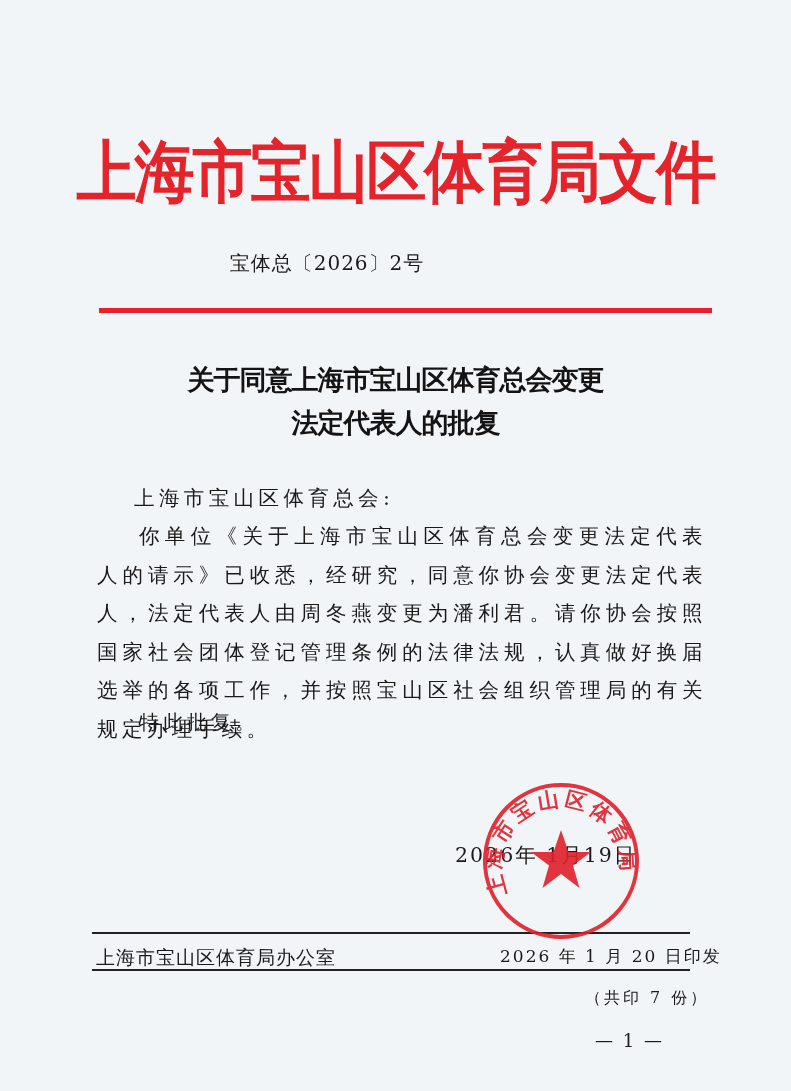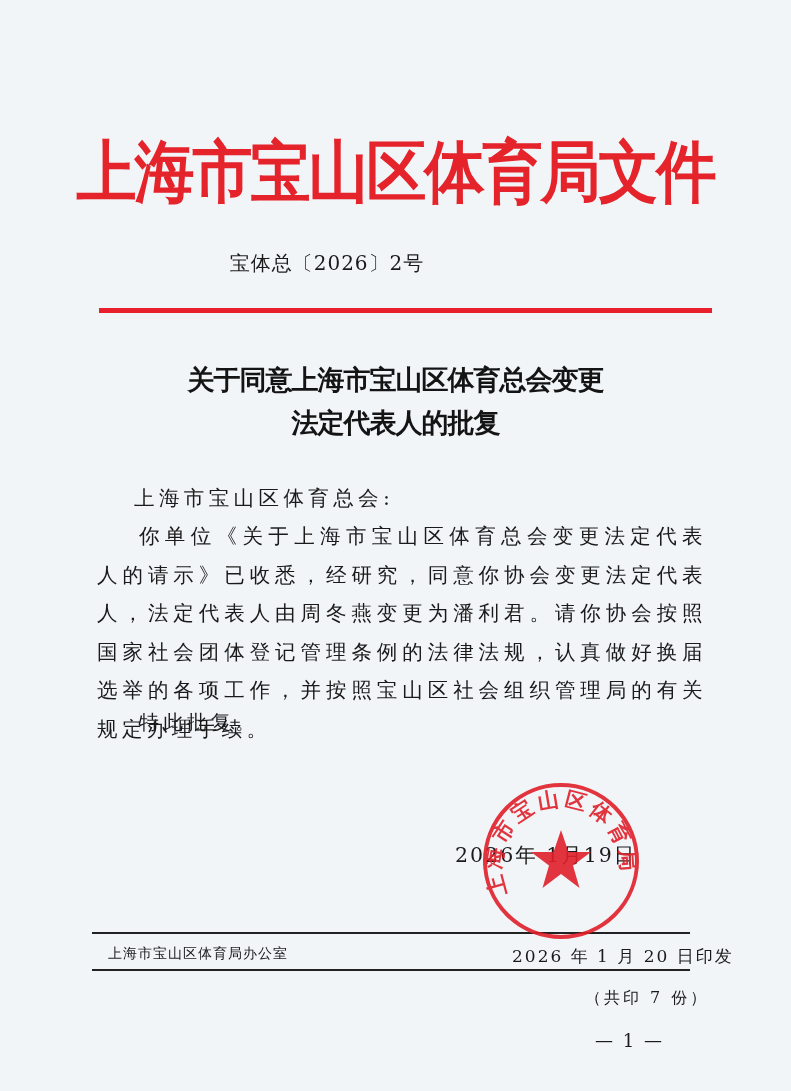--- a/index.html
+++ b/index.html
@@ -34,22 +34,22 @@
     .body-text {
       left:97px; width:610px; font-size:20.5px; line-height:38.5px; letter-spacing:4.4px;
     }
     .salutation { top:479px;margin-left:37px; }
     .para { top:517px; text-indent:42px; text-align:justify; }
     .closing { top:709px; left:139px; font-size:20px; letter-spacing:4px; }
     .sign-date { top:841px; left:455px; font-size:20.5px; letter-spacing:2px; z-index:1; }
     .seal { left:480px; top:780px; width:162px; height:162px; z-index:2; opacity:0.9; }
     .rule-top { left:92px; width:598px; top:932px; height:1.5px; background:#222; }
     .rule-bottom { left:92px; width:598px; top:969px; height:1.5px; background:#222; }
-    .issuer { left:108px; top:945px; font-size:14px; letter-spacing:1px; }
-    .issue-date { left:512px; top:945px; font-size:17px; letter-spacing:2px; }
+    .issuer { left:96px; top:945px; font-size:19px; letter-spacing:1px; }
+    .issue-date { left:500px; top:945px; font-size:17px; letter-spacing:2px; }
     .copies { left:585px; top:988px; font-size:16px; letter-spacing:3px; }
     .page-num { left:595px; top:1030px; font-size:18px; letter-spacing:2px; }
   </style>
 </head>
 <body>
 
 <div class="abs header-title">上海市宝山区体育局文件</div>
 <div class="abs doc-number">宝体总〔2026〕2号</div>
 <div class="abs red-rule"></div>
 

